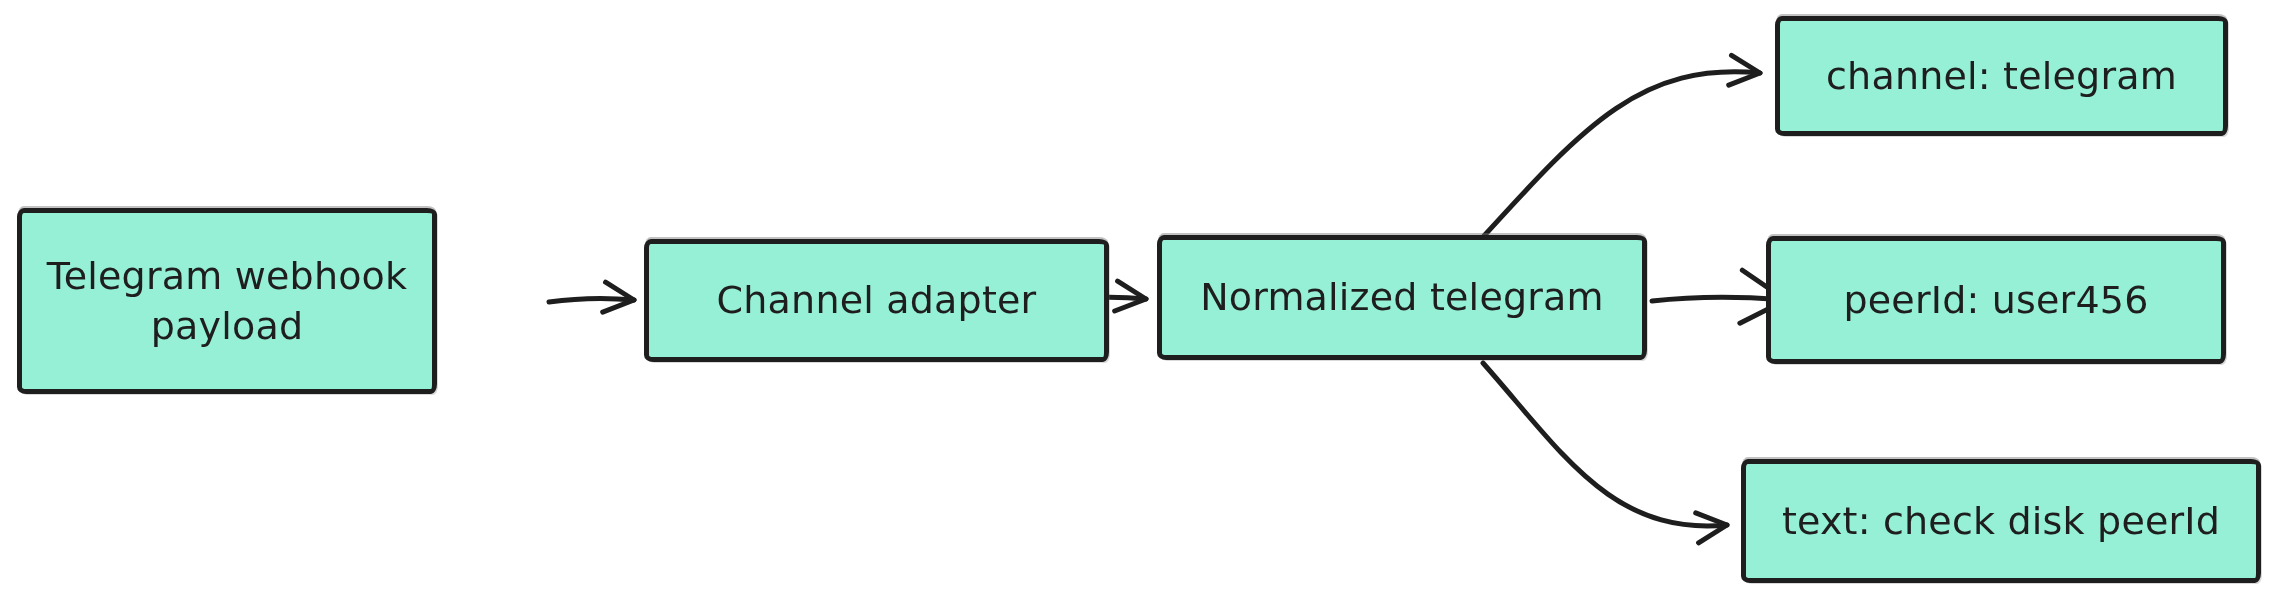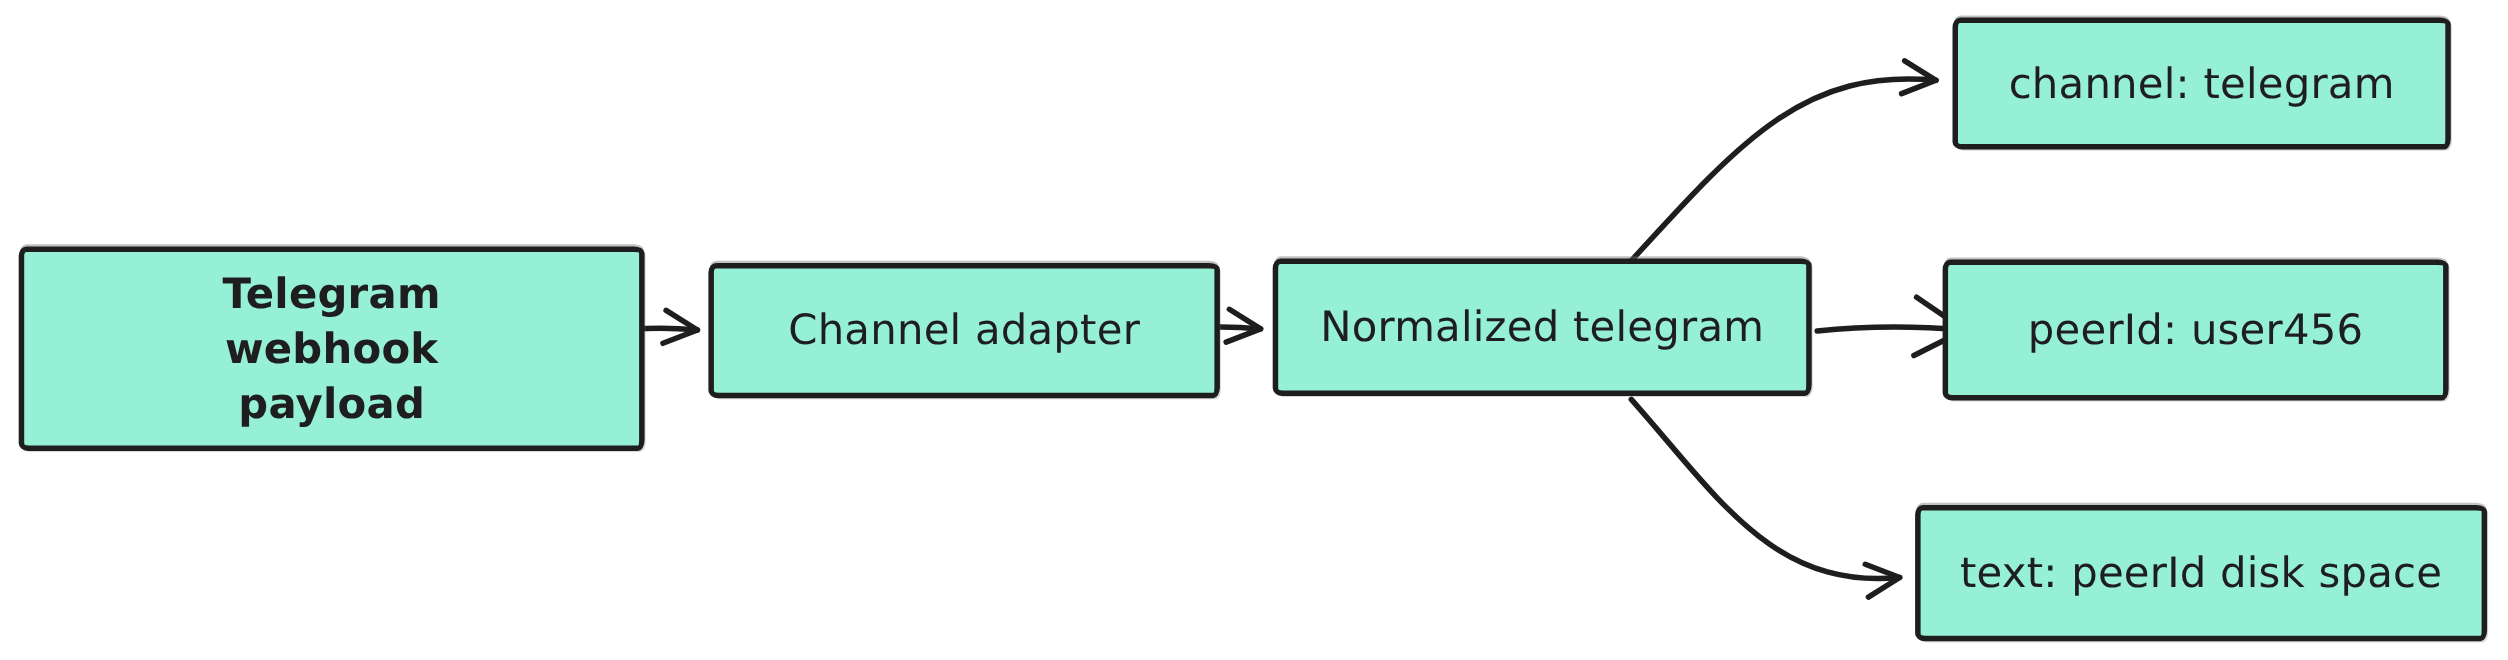--- a/index.html
+++ b/index.html
@@ -50,37 +50,37 @@
       </marker>
     </defs>
 
     <path class="edge" d="M549 302 Q592 296 634 300" marker-end="url(#ah)"></path>
     <path class="edge" d="M1062 300 Q1105 295 1146 299" marker-end="url(#ah)"></path>
     <path class="edge" d="M1483 237 C1585 125, 1642 62, 1760 73" marker-end="url(#ah)"></path>
     <path class="edge" d="M1652 301 Q1715 294 1786 300" marker-end="url(#ahBig)"></path>
     <path class="edge" d="M1483 363 C1562 452, 1612 536, 1727 525" marker-end="url(#ah)"></path>
   </svg>
 
-  <div class="node node--payload" style="left:17px;top:224px;width:569px;height:186px;font-weight:bold;">
+  <div class="node node--payload" style="left:17px;top:208px;width:420px;height:186px;">
     <span class="label">Telegram webhook payload</span>
   </div>
 
   <div class="node" style="left:644px;top:239px;width:465px;height:123px;">
     <span class="label">Channel adapter</span>
   </div>
 
   <div class="node" style="left:1157px;top:235px;width:490px;height:125px;">
     <span class="label">Normalized telegram</span>
   </div>
 
   <div class="node" style="left:1775px;top:16px;width:453px;height:120px;">
     <span class="label">channel: telegram</span>
   </div>
 
   <div class="node" style="left:1766px;top:236px;width:460px;height:128px;">
     <span class="label">peerId: user456</span>
   </div>
 
   <div class="node" style="left:1741px;top:459px;width:520px;height:124px;">
-    <span class="label">text: peerId disk space</span>
+    <span class="label">text: check disk peerId</span>
   </div>
 
 </div>
 
 </body></html>

